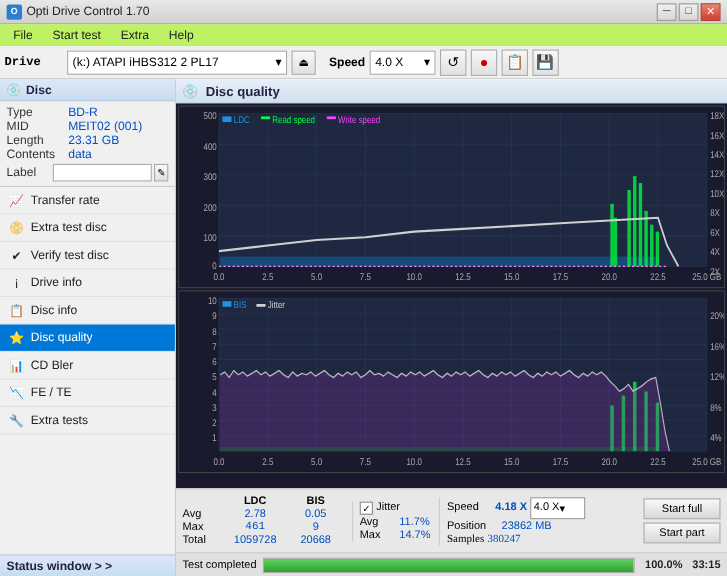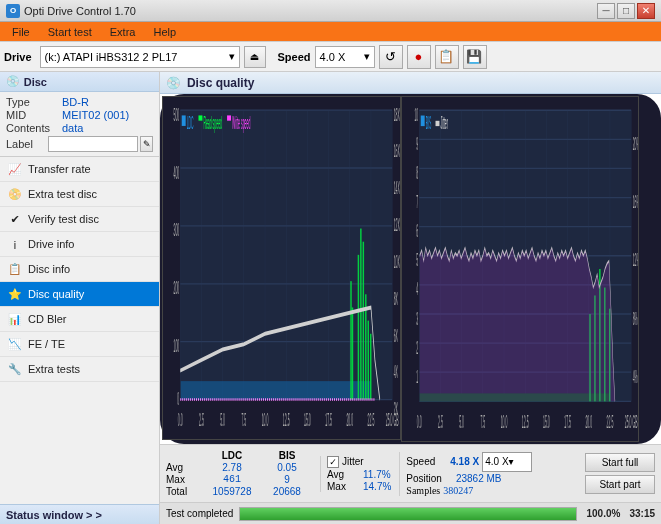--- a/index.html
+++ b/index.html
@@ -17,41 +17,41 @@
     }
     .titlebar-left { display: flex; align-items: center; gap: 4px; }
     .titlebar-icon { width: 14px; height: 14px; background: #2a80d0; border-radius: 2px; display: flex; align-items: center; justify-content: center; color: white; font-size: 8px; font-weight: bold; }
     .titlebar-title { font-size: 11px; color: #222; }
     .titlebar-controls { display: flex; gap: 2px; }
     .titlebar-btn { width: 18px; height: 16px; border: 1px solid #999; background: linear-gradient(to bottom, #f0f0f0, #d8d8d8); cursor: pointer; display: flex; align-items: center; justify-content: center; font-size: 10px; color: #444; }
     .titlebar-btn.close { background: linear-gradient(to bottom, #f08070, #c84030); color: white; border-color: #a03020; }
 
     
     .menubar {
-      background: #f97316;
+      background: #bef264;
       height: 20px;
       display: flex;
       align-items: center;
       padding: 0 4px;
       border-bottom: 1px solid #ccc;
       gap: 2px;
     }
     .menu-item { padding: 2px 8px; font-size: 11px; cursor: pointer; color: #222; }
 
     
     .drivebar {
       background: #f0f0f0;
       height: 30px;
       display: flex;
       align-items: center;
       padding: 0 4px;
       border-bottom: 1px solid #ccc;
       gap: 4px;
     }
-    .drive-label { font-weight: bold; font-size: 11px; margin-right: 4px; }
+    .drive-label { font-weight: bold; font-size: 11px; margin-right: 20px; font-family: Liberation Mono, monospace; }
     .drive-select {
       display: flex; align-items: center;
       border: 1px solid #aaa;
       background: white;
       height: 22px;
       padding: 0 4px;
       font-size: 11px;
       min-width: 200px;
       justify-content: space-between;
     }
@@ -133,21 +133,21 @@
       display: flex;
       align-items: center;
       gap: 6px;
       border-bottom: 1px solid #b0c8e0;
       height: 22px;
     }
     .dq-title { font-weight: bold; font-size: 12px; color: #224; }
     .dq-icon { color: #2060c0; font-size: 12px; }
 
     
-    .charts { flex: 1; background: #1a1a2e; display: flex; flex-direction: row; padding: 2px; border-radius: 24px; }
+    .charts { flex: 1; background: #1a1a2e; display: flex; flex-direction: column; padding: 2px; }
     .chart-top { flex: 0 0 48%; position: relative; border: 1px solid #444; margin-bottom: 2px; }
     .chart-bottom { flex: 0 0 48%; position: relative; border: 1px solid #444; }
 
     svg.chart { width: 100%; height: 100%; }
 
     
     .stats-bar {
       background: #e8e8e8;
       padding: 2px 6px;
       display: flex;
@@ -253,20 +253,24 @@
     <div class="disc-info-panel">
       <div class="disc-row">
         <span class="disc-key">Type</span>
         <span class="disc-val blue">BD-R</span>
       </div>
       <div class="disc-row">
         <span class="disc-key">MID</span>
         <span class="disc-val blue">MEIT02 (001)</span>
       </div>
       <div class="disc-row">
+        <span class="disc-key">Length</span>
+        <span class="disc-val blue">23.31 GB</span>
+      </div>
+      <div class="disc-row">
         <span class="disc-key">Contents</span>
         <span class="disc-val blue">data</span>
       </div>
       <div class="label-row">
         <span class="disc-key">Label</span>
         <input class="label-input" type="text" value="" style="">
         <div class="label-btn">✎</div>
       </div>
     </div>
 

